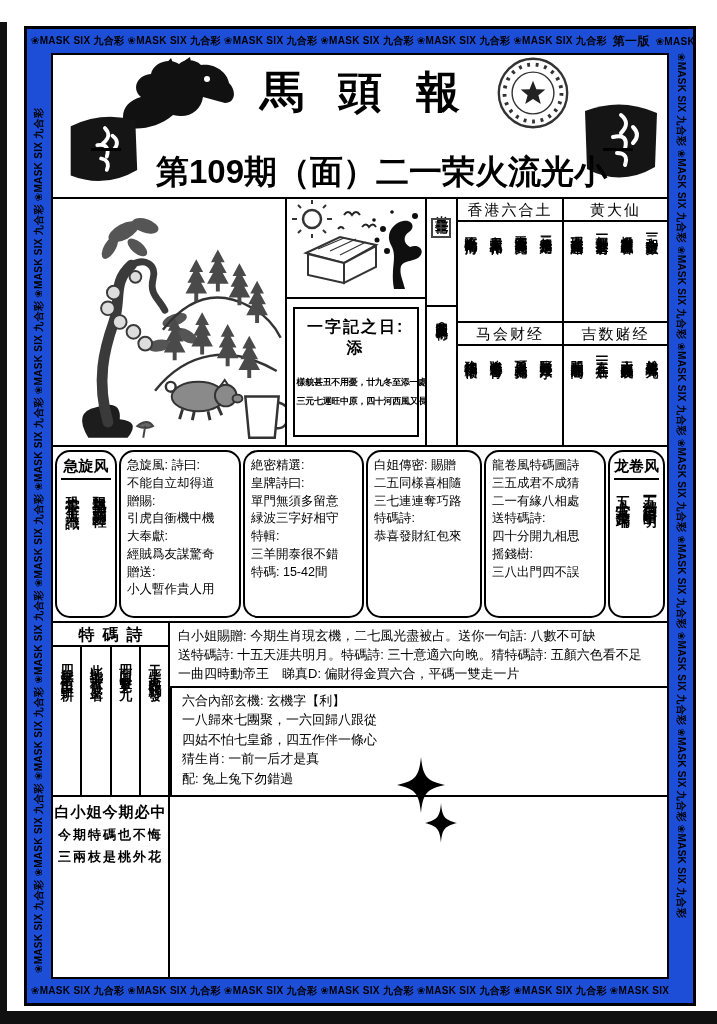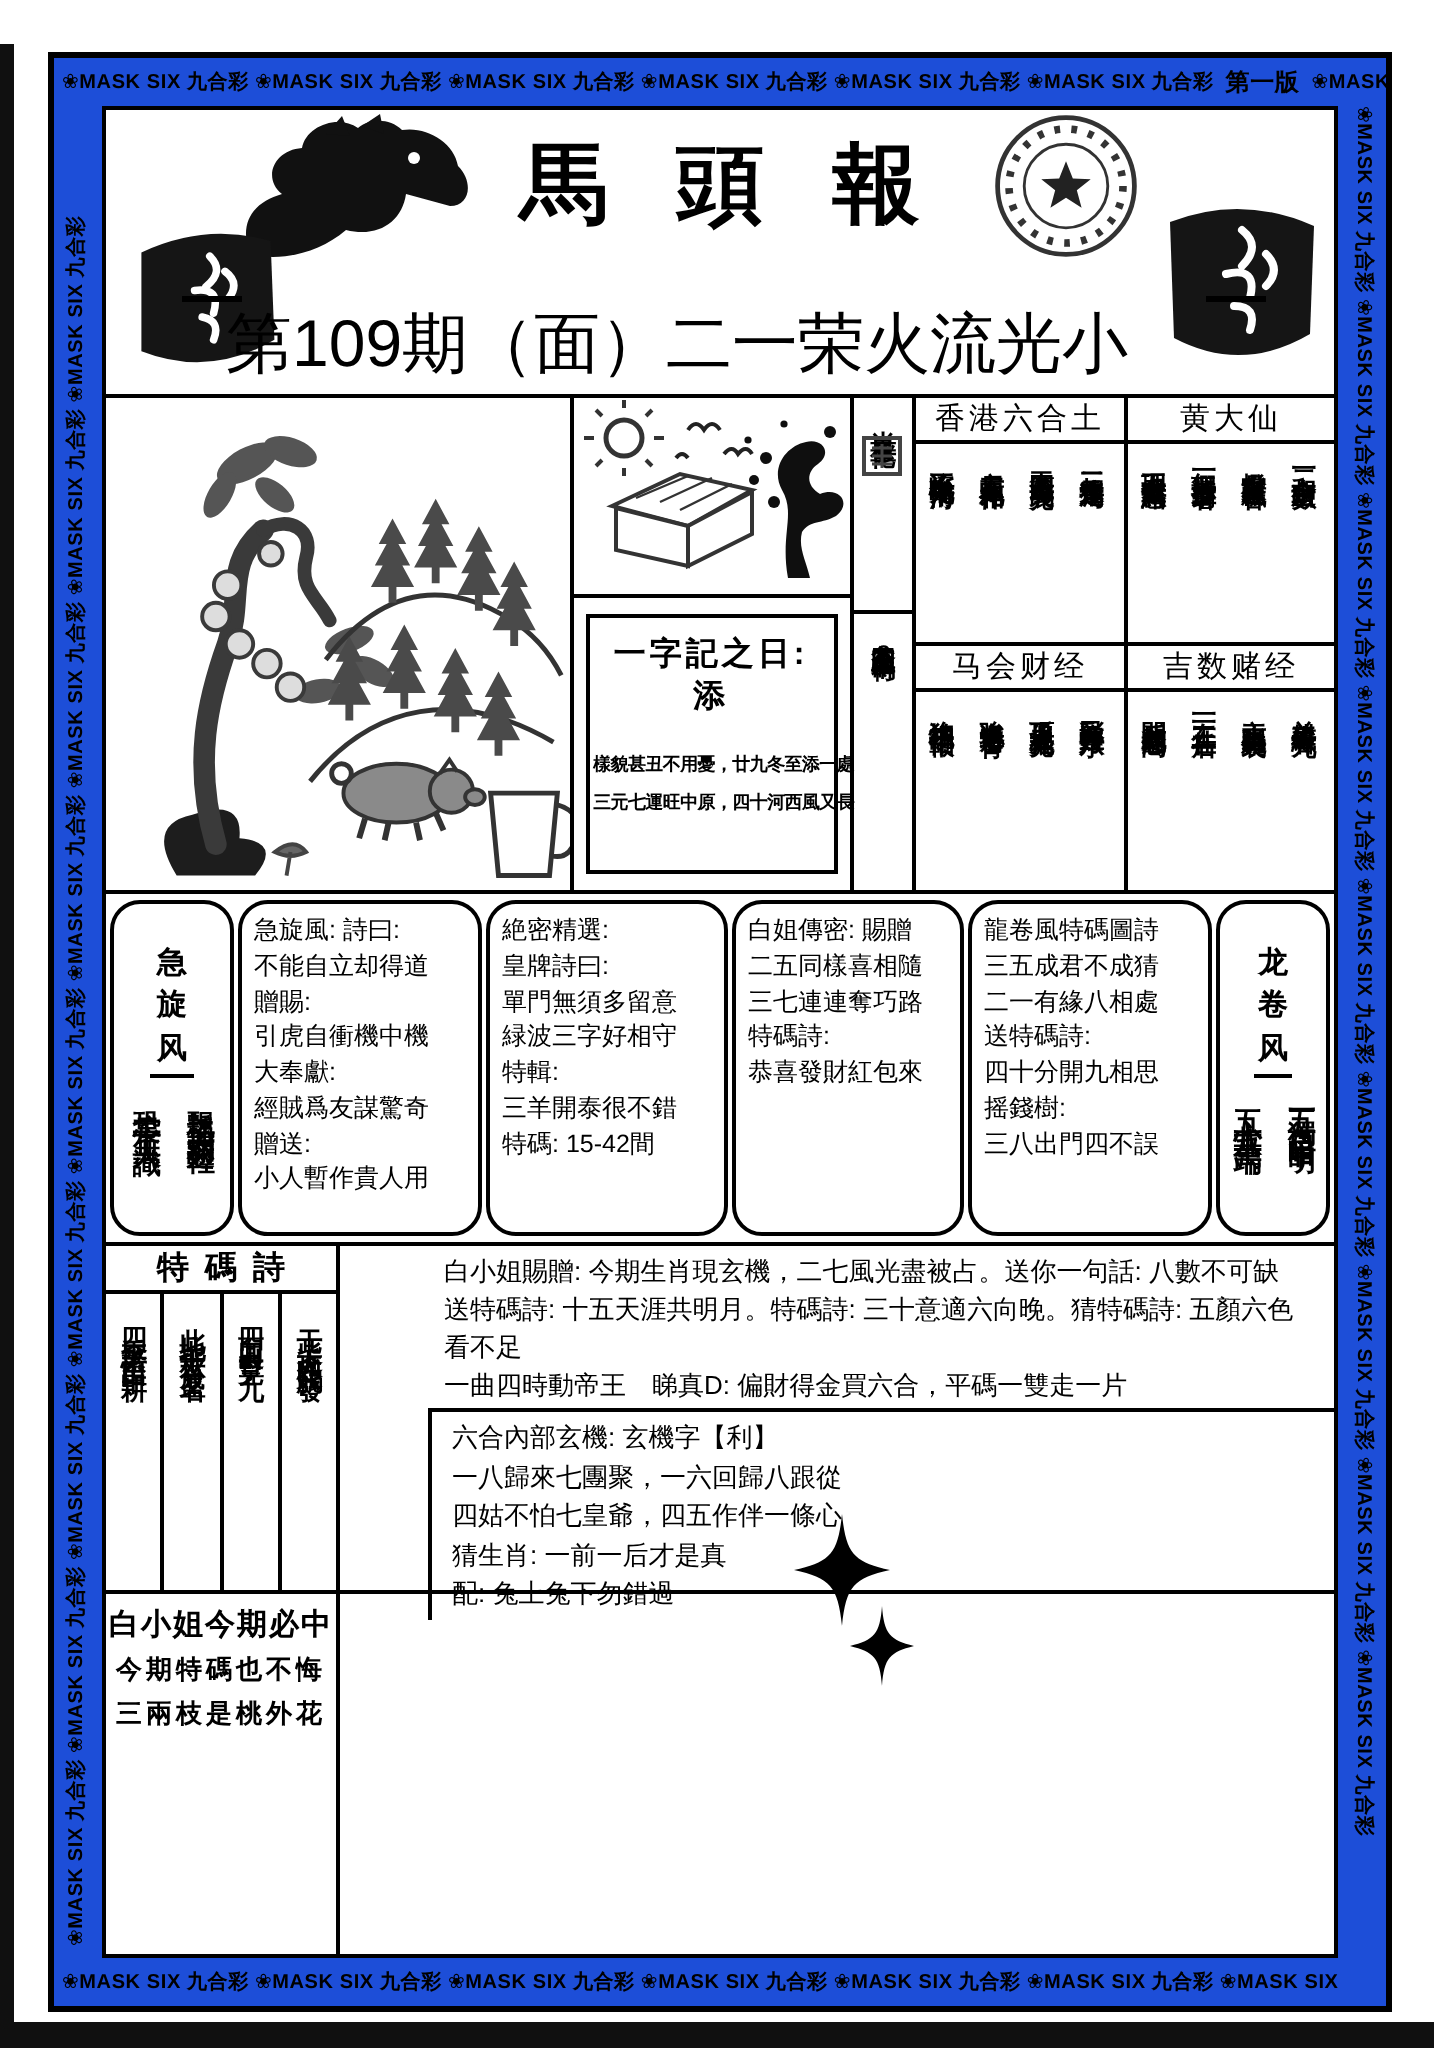--- a/index.html
+++ b/index.html
@@ -28,22 +28,22 @@
 
   
   .masthead { position:relative; height:142px; flex:none; }
   .flagL { position:absolute; left:12px; top:52px; }
   .flagR { position:absolute; right:6px; top:40px; }
   .horse { position:absolute; left:58px; top:2px; }
   .seal  { position:absolute; right:96px; top:0; }
   .title { position:absolute; left:0; right:0; top:8px; text-align:center;
            font-size:44px; font-weight:bold; letter-spacing:34px; text-indent:34px;
            font-family:"Liberation Serif","DejaVu Serif",serif; }
-  .headline { position:absolute; left:60px; right:60px; bottom:2px; text-align:left;
-              font-size:33px; font-weight:normal; white-space:nowrap; }
+  .headline { position:absolute; left:60px; right:60px; bottom:2px; text-align:right;
+              font-size:33px; font-weight:bold; white-space:nowrap; }
   .hrule { position:absolute; height:3px; background:#000; bottom:46px; width:30px; }
   .hrule.l { left:38px; } .hrule.r { right:34px; }
 
   
   .row { display:flex; flex:none; border-top:2px solid #000; min-height:0; }
   .pre { white-space:pre-line; }
   .vtext { writing-mode:vertical-rl; text-orientation:upright; }
 
   
   .row-b { height:248px; }
@@ -68,40 +68,40 @@
   .mtable .thead { height:23px; flex:none; border-bottom:2px solid #000; text-align:center;
                    font-size:15px; font-weight:normal; letter-spacing:2px; line-height:22px;
                    font-family:"Liberation Serif","DejaVu Serif",serif; }
   .mtable .tcols { flex:1; padding:4px 3px 0 0; }
   .mtable .tcols .vtext { height:100%; font-size:12.5px; font-weight:bold; letter-spacing:1px; }
   .mtable .tcols .vtext > div { line-height:25px; }
 
   
   .row-c { height:176px; padding:3px 2px; gap:2px; }
   .rbox { border:2px solid #000; border-radius:15px; padding:5px 6px; font-size:12.5px; line-height:1.42; overflow:hidden; }
-  .rbox.narrow { padding:16px; display:flex; flex-direction:column; align-items:center; }
+  .rbox.narrow { padding:0; display:flex; flex-direction:column; align-items:center; }
   .rbox.narrow .rb-head { font-size:15px; font-weight:bold; border-bottom:2px solid #000; width:86%;
                           text-align:center; padding:3px 0 2px; flex:none; }
   .rbox.narrow .rb-cols { flex:1; padding-top:5px; font-size:14px; font-weight:bold; letter-spacing:3px;
                           font-family:"Liberation Serif","DejaVu Serif",serif; }
   .rbox.narrow .rb-cols > div { line-height:27px; }
   .c1 { width:62px; } .c2 { width:122px; } .c3 { width:121px; } .c4 { width:116px; } .c5 { width:122px; } .c6 { flex:1; }
 
   
   .row-d { height:174px; }
   .tms { width:117px; border-right:2px solid #000; display:flex; flex-direction:column; }
   .tms .thead { height:24px; flex:none; border-bottom:2px solid #000; text-align:center; font-size:16px;
                 font-weight:bold; letter-spacing:8px; line-height:23px; text-indent:8px;
                 font-family:"Liberation Serif","DejaVu Serif",serif; }
   .tms .tbody { flex:1; display:flex; }
   .tms .tbody .tcell { flex:1; display:flex; justify-content:center; padding-top:7px; }
   .tms .tbody .tcell + .tcell { border-left:2px solid #000; }
   .tms .tcell .vtext { font-size:13px; font-weight:bold; letter-spacing:4px;
                        font-family:"Liberation Serif","DejaVu Serif",serif; }
-  .d2 { flex:1; display:flex; flex-direction:column; position:relative;margin-left:44px; }
+  .d2 { flex:1; display:flex; flex-direction:column; position:relative; }
   .d2-para { padding:4px 8px 2px; font-size:13px; line-height:1.45; flex:none; }
   .d2-bottom { flex:1; display:flex; border-top:2px solid #000; }
   .d2-left { flex:1; padding:3px 6px; font-size:12.5px; line-height:1.5; }
   .d2-right { width:288px; border-left:2px solid #000; padding:3px 10px; font-size:13px; line-height:1.5; }
 
   
   .row-e { height:96px; }
   .e1 { width:117px; border-right:2px solid #000; text-align:center;
         font-family:"Liberation Serif","DejaVu Serif",serif; }
   .e1 .eh { font-size:13px; font-weight:bold; letter-spacing:2px; padding-top:3px; }

